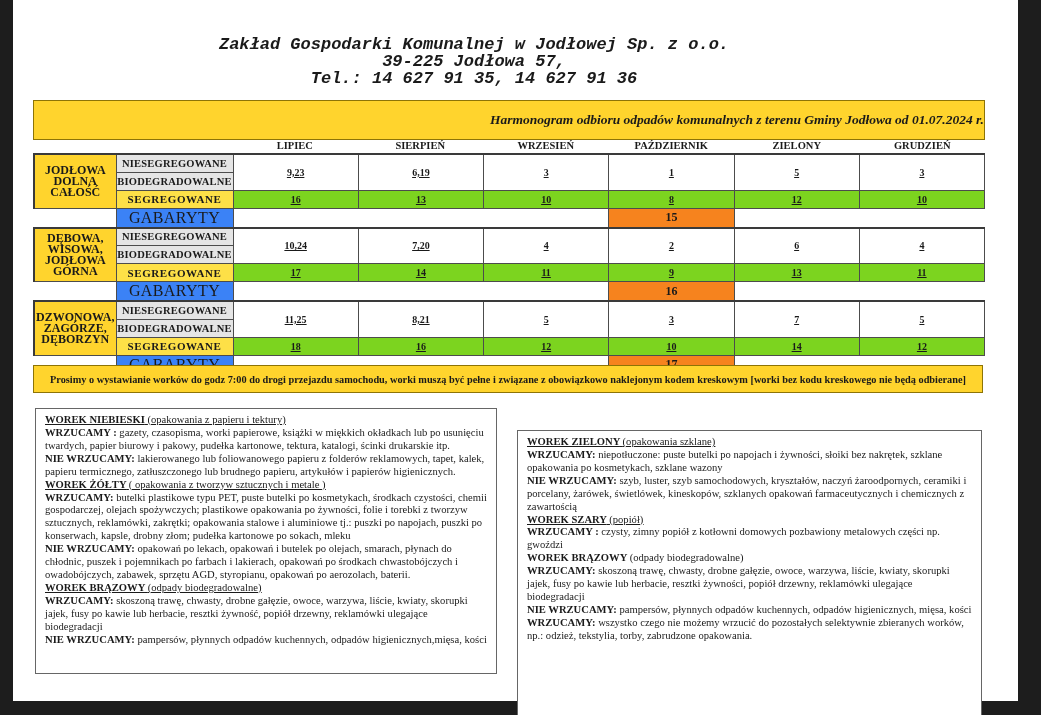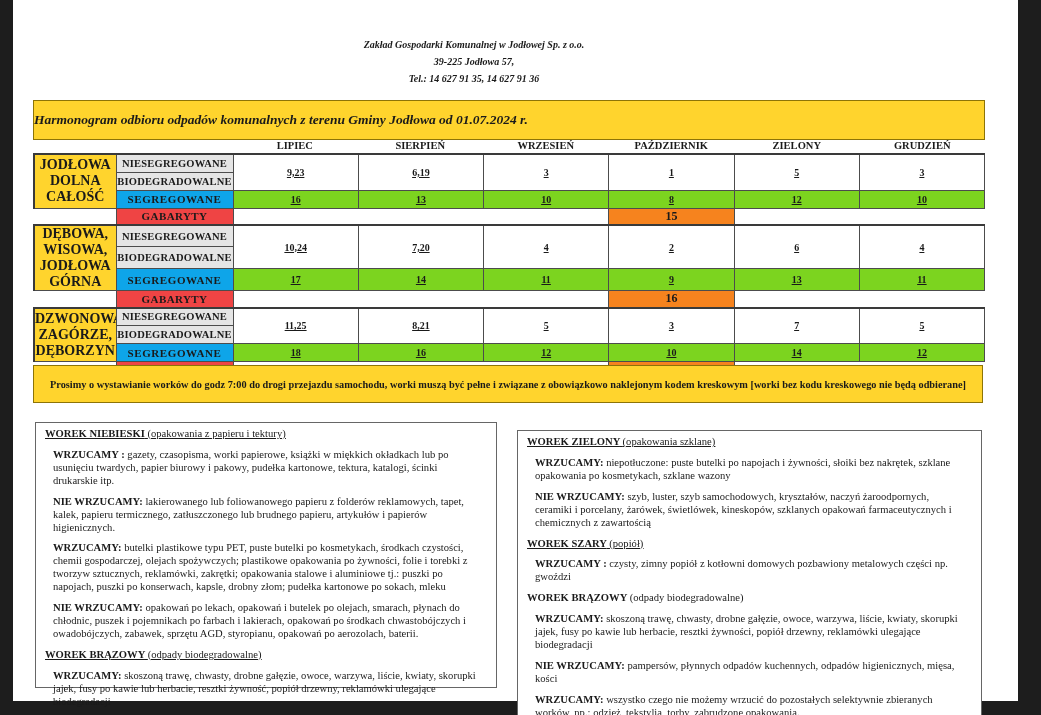--- a/index.html
+++ b/index.html
@@ -11,66 +11,66 @@
   }
   .abs{position:absolute;}
   
   .frame{background:#1d1d1d;}
   #frame-left{left:0;top:0;width:13px;height:715px;}
   #frame-right{left:1018px;top:0;width:23px;height:715px;}
   #frame-bottom{left:0;top:701px;width:1041px;height:14px;}
 
   
   #org-header{left:13px;top:36px;width:922px;text-align:center;
-    font-weight:bold;font-style:italic;font-size:10px;line-height:17px;}
+    font-weight:bold;font-style:italic;font-size:17px;line-height:17px;font-family:Liberation Mono, monospace;}
 
   
   #title-bar{left:33px;top:100px;width:950px;height:38px;
     background:#FFD42D;border:1.5px solid #8d7406;
-    display:flex;align-items:center;justify-content:flex-start;
+    display:flex;align-items:center;justify-content:flex-end;
     font-weight:bold;font-style:italic;font-size:13.5px;}
 
   
   #months-row{left:232px;top:139px;width:753px;height:24px;display:flex;}
   #months-row .m{flex:1;text-align:center;font-weight:bold;font-size:10.5px;line-height:13px;}
 
   
   #schedule-table{position:absolute;left:33px;top:153px;width:952px;
     border-collapse:collapse;table-layout:fixed;}
   #schedule-table td{border:1px solid #4c4c4c;text-align:center;vertical-align:middle;
     padding:0;overflow:hidden;}
   #schedule-table tr{height:18px;}
   #schedule-table tr.r-d{height:17px;}
   #schedule-table tr.r-a td{border-top:2px solid #3a3a3a;}
-  td.area{background:#FFD42D;font-weight:bold;font-size:14px;line-height:16px;
+  td.area{background:#FFD42D;font-weight:bold;font-size:12px;line-height:11px;
     padding:0 5px;border-left:2px solid #3a3a3a !important;margin-left:32px;}
   td.type{background:#e5e5e5;font-weight:bold;font-size:10.5px;letter-spacing:.2px;}
   td.val{font-weight:bold;font-size:10px;text-decoration:underline;}
   td.seg{background:#7CD41F;}
-  td.segl{background:#0ea5e9;font-size:11px;letter-spacing:.6px;}
-  td.gab{background:#ef4444;font-weight:bold;font-size:11px;letter-spacing:.4px;}
+  td.segl{background:#fde047;font-size:11px;letter-spacing:.6px;}
+  td.gab{background:#3b82f6;font-weight:normal;font-size:16px;letter-spacing:.4px;}
   td.gabv{background:#F6831E;font-weight:bold;font-size:12px;}
   td.noborder{border:none !important;background:#fff;}
   td.lastcol{border-right:2px solid #3a3a3a;}
 
   
-  #notice-bar{left:33px;top:365px;width:950px;height:38px;
+  #notice-bar{left:33px;top:365px;width:950px;height:28px;
     background:#FFD42D;border:1.5px solid #8d7406;
     display:flex;align-items:center;justify-content:center;
     font-weight:bold;font-size:10.3px;text-align:center;padding:0 12px;box-sizing:border-box;}
 
   
   .info-box{border:1.2px solid #666;box-sizing:border-box;
     padding:5px 9px;font-size:10.6px;line-height:1.22;background:#fff;}
-  #box-left{left:35px;top:422px;width:462px;height:266px;}
+  #box-left{left:35px;top:408px;width:462px;height:266px;}
   #box-right{left:517px;top:430px;width:465px;height:324px;}
   .h{font-weight:bold;text-decoration:underline;}
   .h .rest{font-weight:normal;text-decoration:underline;}
   .h.nou, .h.nou .rest{text-decoration:none;}
-  .para{margin:8px;}
+  .para{margin:0;}
   .para b{font-weight:bold;}
 </style>
 </head>
 <body>
 
 <div id="frame-left" class="abs frame"></div>
 <div id="frame-right" class="abs frame"></div>
 <div id="frame-bottom" class="abs frame"></div>
 
 <div id="org-header" class="abs">
@@ -207,20 +207,21 @@
   </table>
 
 <div id="notice-bar" class="abs">
   <span>Prosimy o wystawianie worków do godz 7:00 do drogi przejazdu samochodu, worki muszą być pełne i związane z obowiązkowo naklejonym kodem kreskowym [worki bez kodu kreskowego nie będą odbierane]</span>
 </div>
 
 <div id="box-left" class="abs info-box">
   <div class="h"><span>WOREK NIEBIESKI</span> <span class="rest">(opakowania z papieru i tektury)</span></div>
   <p class="para"><b>WRZUCAMY :</b> <span>gazety, czasopisma, worki papierowe, książki w miękkich okładkach lub po usunięciu twardych, papier biurowy i pakowy, pudełka kartonowe, tektura, katalogi, ścinki drukarskie itp.</span></p>
   <p class="para"><b>NIE WRZUCAMY:</b> <span>lakierowanego lub foliowanowego papieru z folderów reklamowych, tapet, kalek, papieru termicznego, zatłuszczonego lub brudnego papieru, artykułów i papierów higienicznych.</span></p>
+  <div class="h"><span>WOREK ŻÓŁTY</span> <span class="rest">( opakowania z tworzyw sztucznych i metale )</span></div>
   <p class="para"><b>WRZUCAMY:</b> <span>butelki plastikowe typu PET, puste butelki po kosmetykach, środkach czystości, chemii gospodarczej, olejach spożywczych; plastikowe opakowania po żywności, folie i torebki z tworzyw sztucznych, reklamówki, zakrętki; opakowania stalowe i aluminiowe tj.: puszki po napojach, puszki po konserwach, kapsle, drobny złom; pudełka kartonowe po sokach, mleku</span></p>
   <p class="para"><b>NIE WRZUCAMY:</b> <span>opakowań po lekach, opakowań i butelek po olejach, smarach, płynach do chłodnic, puszek i pojemnikach po farbach i lakierach, opakowań po środkach chwastobójczych i owadobójczych, zabawek, sprzętu AGD, styropianu, opakowań po aerozolach, baterii.</span></p>
   <div class="h"><span>WOREK BRĄZOWY</span> <span class="rest">(odpady biodegradowalne)</span></div>
   <p class="para"><b>WRZUCAMY:</b> <span>skoszoną trawę, chwasty, drobne gałęzie, owoce, warzywa, liście, kwiaty, skorupki jajek, fusy po kawie lub herbacie, resztki żywność, popiół drzewny, reklamówki ulegające biodegradacji</span></p>
   <p class="para"><b>NIE WRZUCAMY:</b> <span>pampersów, płynnych odpadów kuchennych, odpadów higienicznych,mięsa, kości</span></p>
 </div>
 
 <div id="box-right" class="abs info-box">
   <div class="h"><span>WOREK ZIELONY</span> <span class="rest">(opakowania szklane)</span></div>
   <p class="para"><b>WRZUCAMY:</b> <span>niepotłuczone: puste butelki po napojach i żywności, słoiki bez nakrętek, szklane opakowania po kosmetykach, szklane wazony</span></p>

